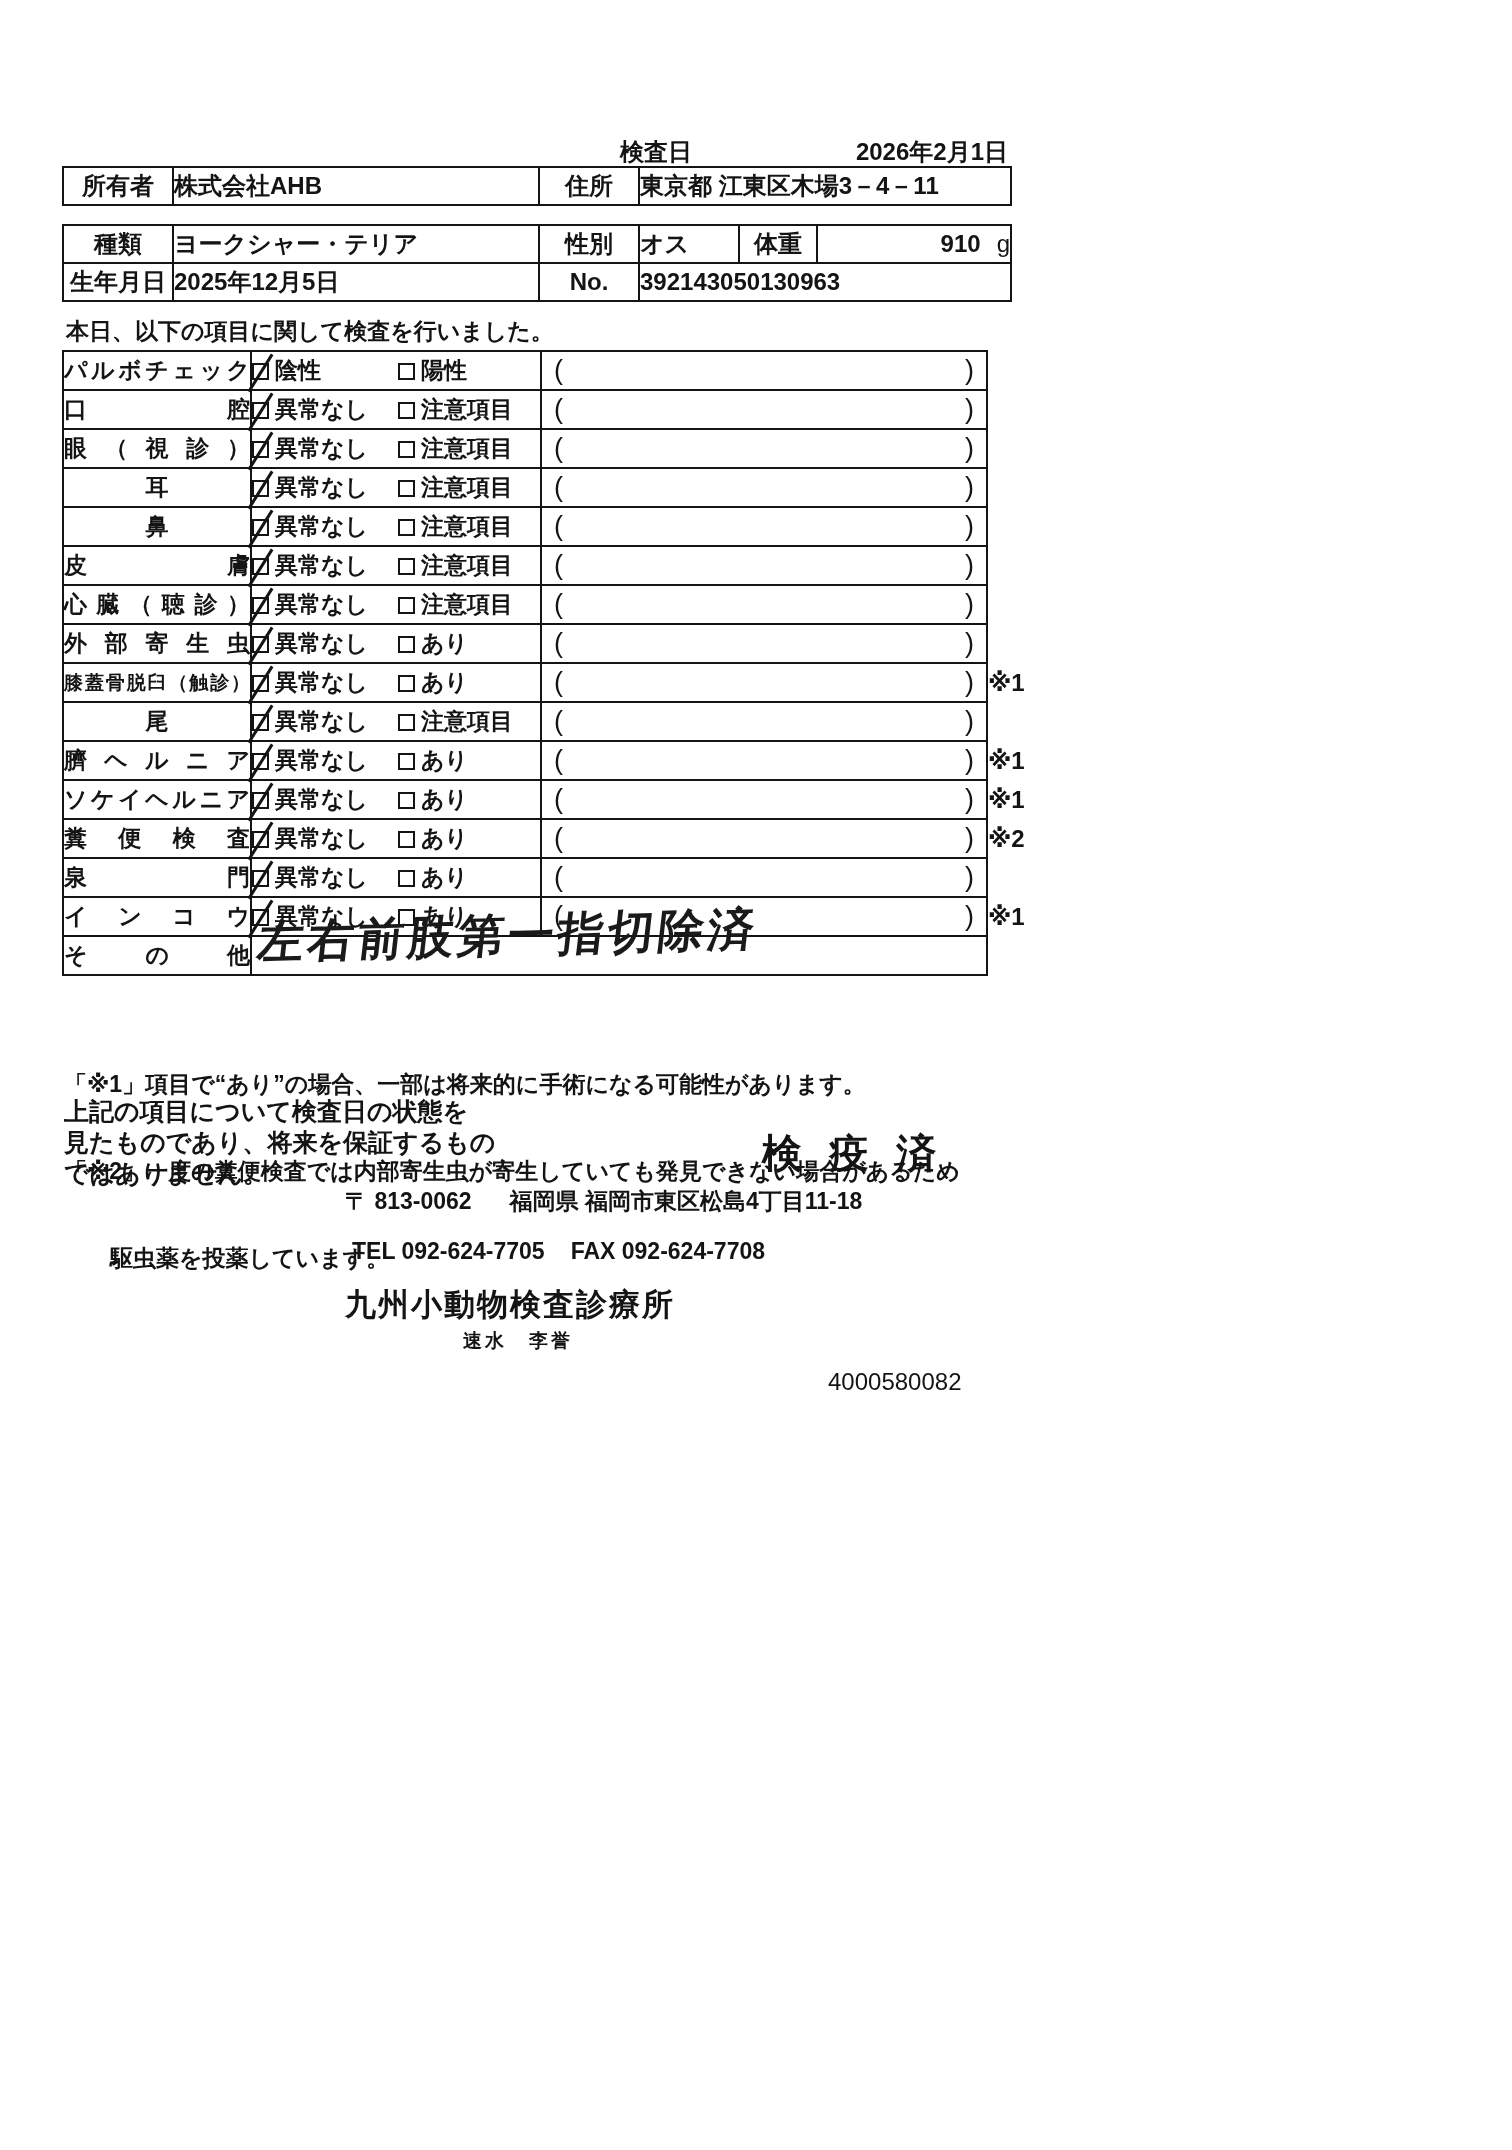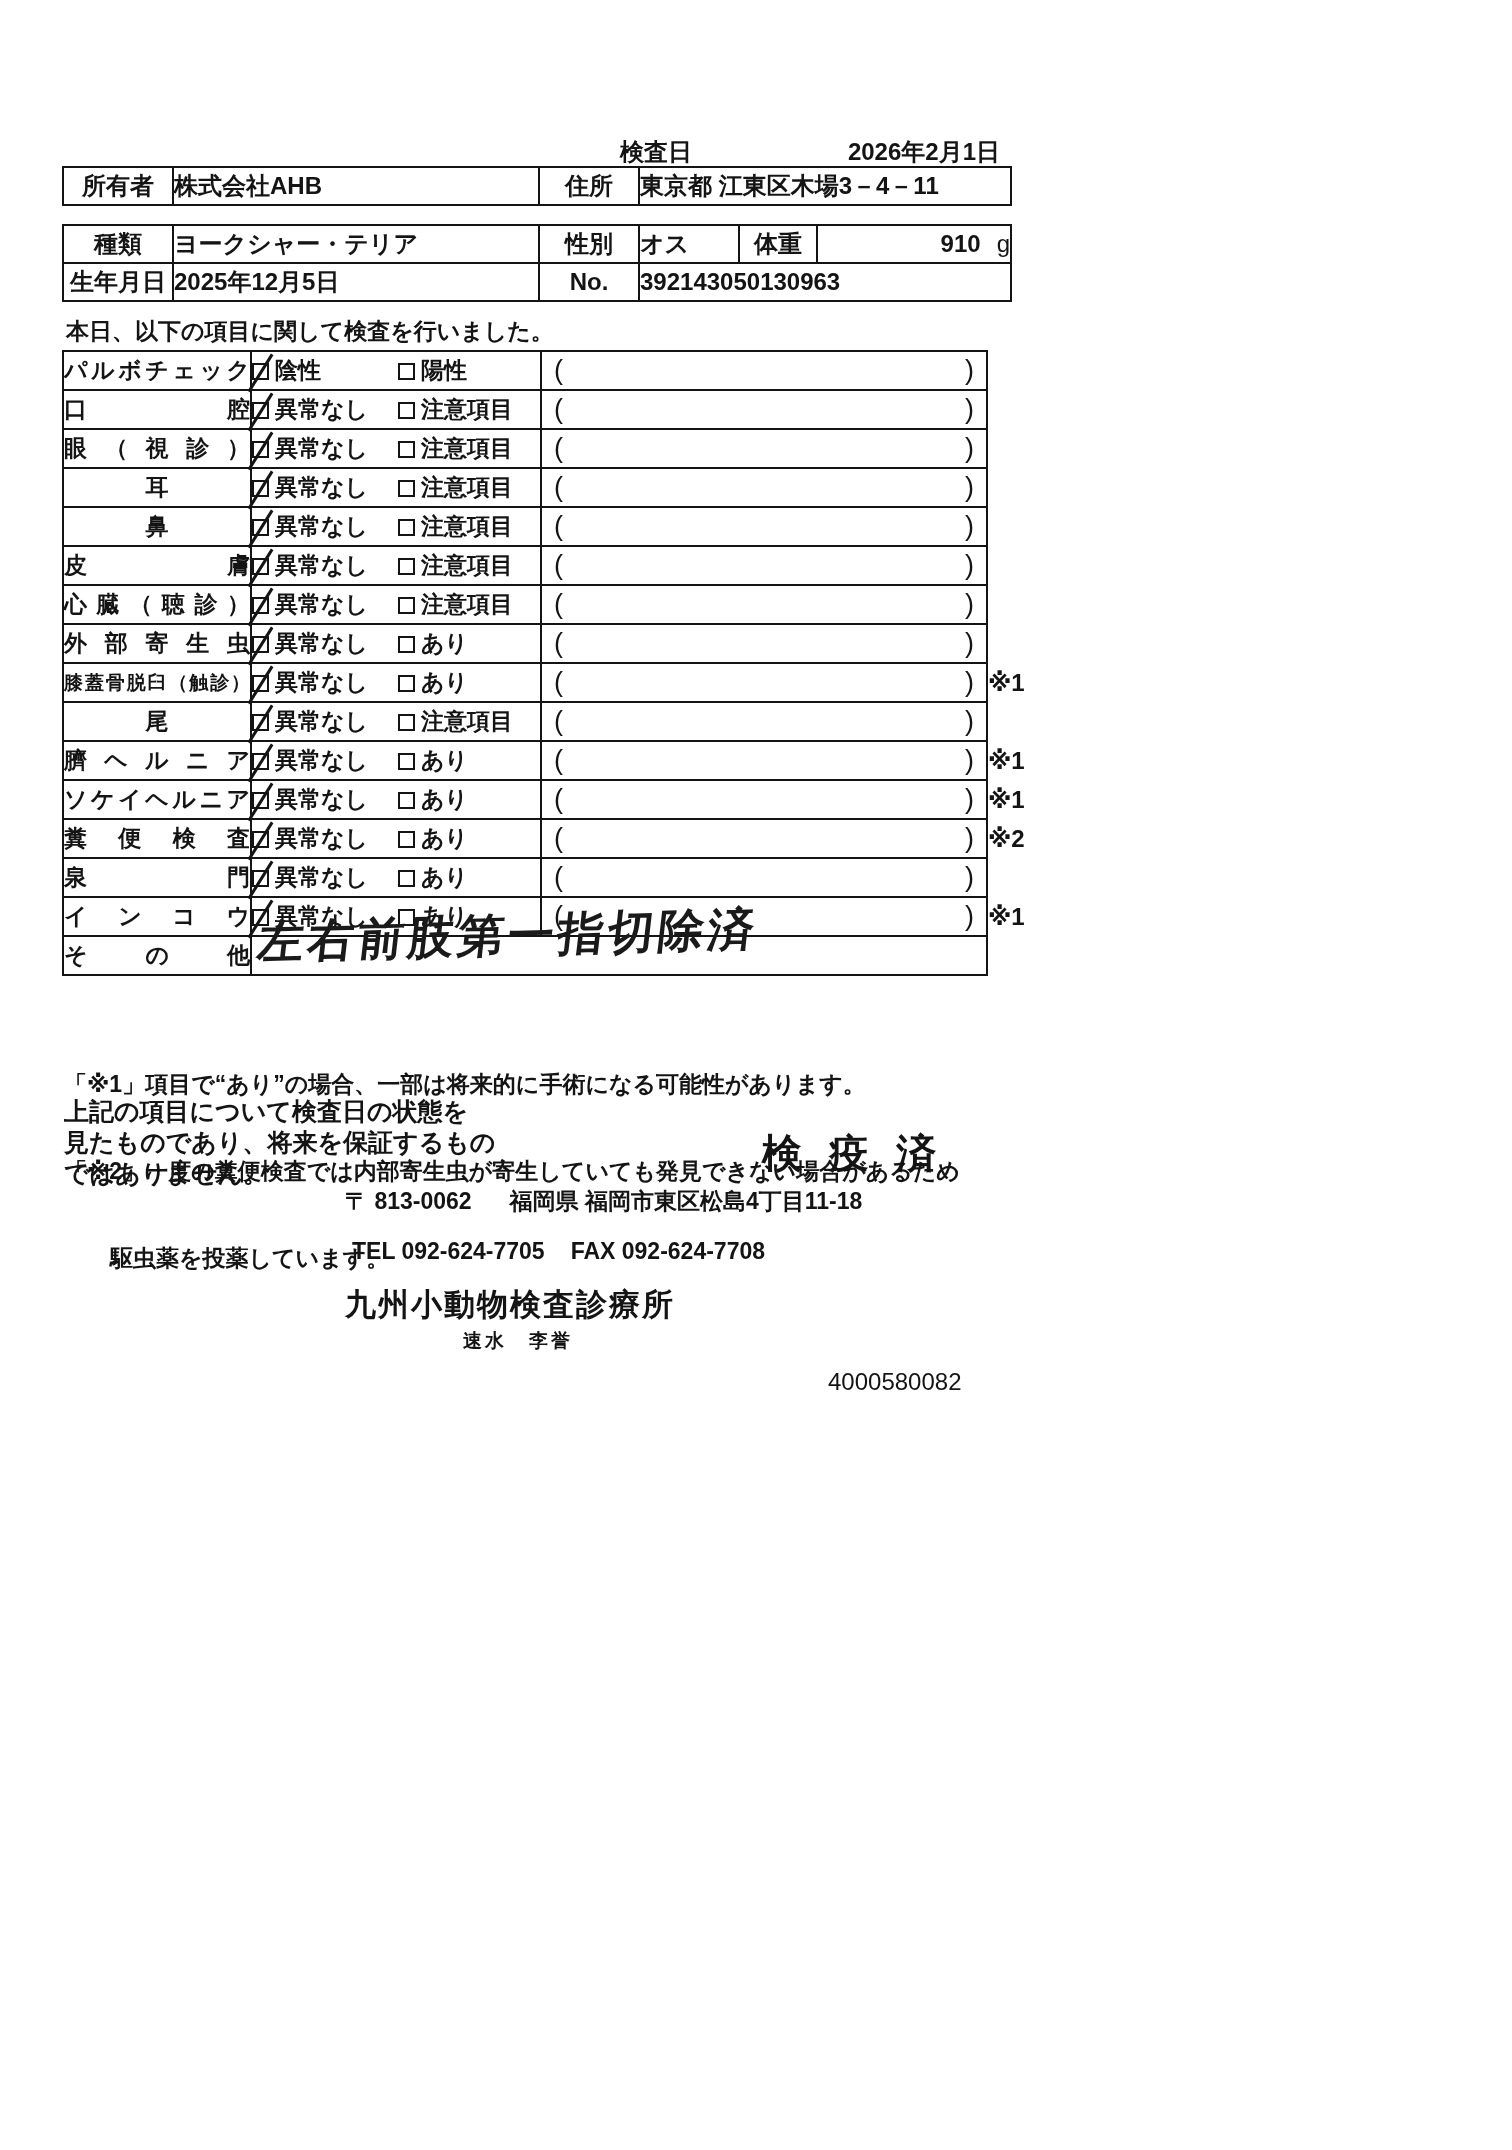--- a/index.html
+++ b/index.html
@@ -7,21 +7,21 @@
   .page {
     position:relative; width:1512px; height:2150px; background:#fff;
     font-family:"Liberation Sans","DejaVu Sans",sans-serif; color:#141414; overflow:hidden;
   }
   .title {
     position:absolute; top:70px; left:62px; width:948px; text-align:center;
     font-size:40px; font-weight:700; letter-spacing:3px;
   }
   .date-row { position:absolute; top:136px; left:62px; width:948px; height:30px; font-size:24px; font-weight:600; }
   .date-label { position:absolute; left:558px; }
-  .date-value { position:absolute; right:10px; }
+  .date-value { position:absolute; right:2px; }
 
   table.tbl { position:absolute; left:62px; width:948px; border-collapse:collapse; table-layout:fixed; font-size:24px; font-weight:600; }
   table.tbl td { border:2px solid #141414; height:38px; padding:0; vertical-align:middle; }
   .info1 { top:166px; }
   .info2 { top:224px; }
   td.lab { text-align:center; }
   td.val { padding-left:12px; }
   td.weight { text-align:right; padding-right:10px; }
   .wv { margin-right:16px; }
   .wu { font-weight:500; }

